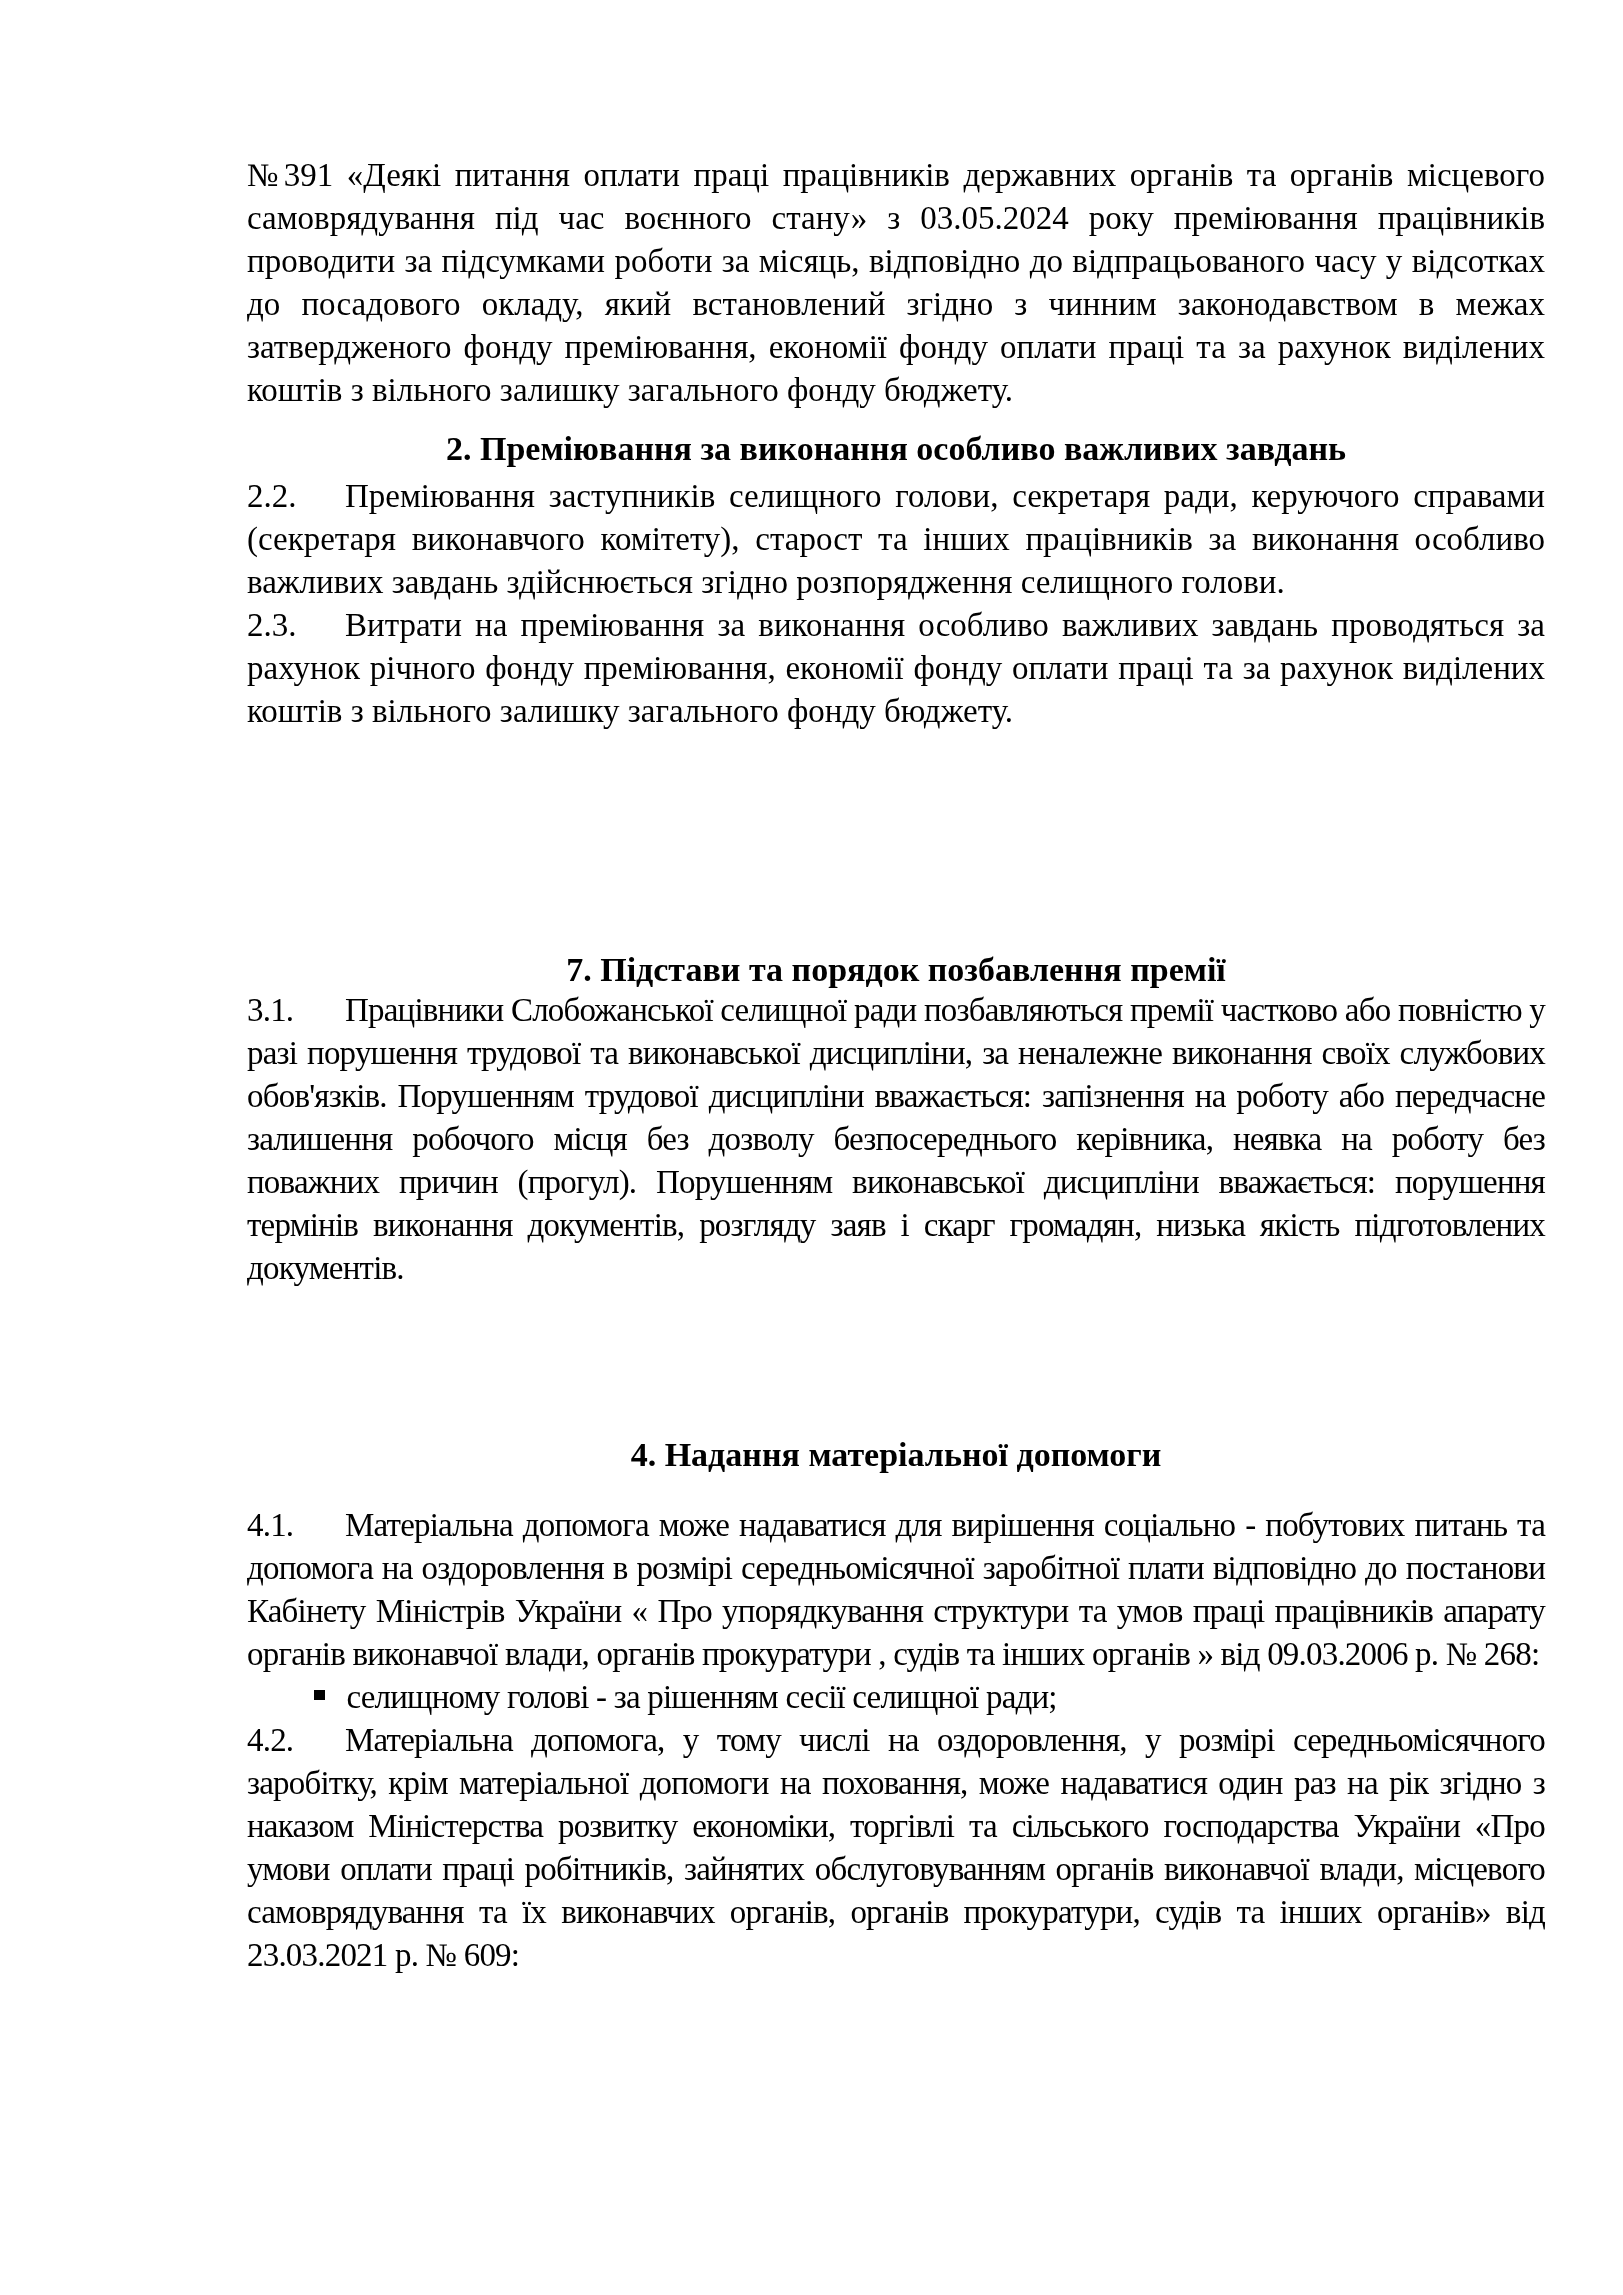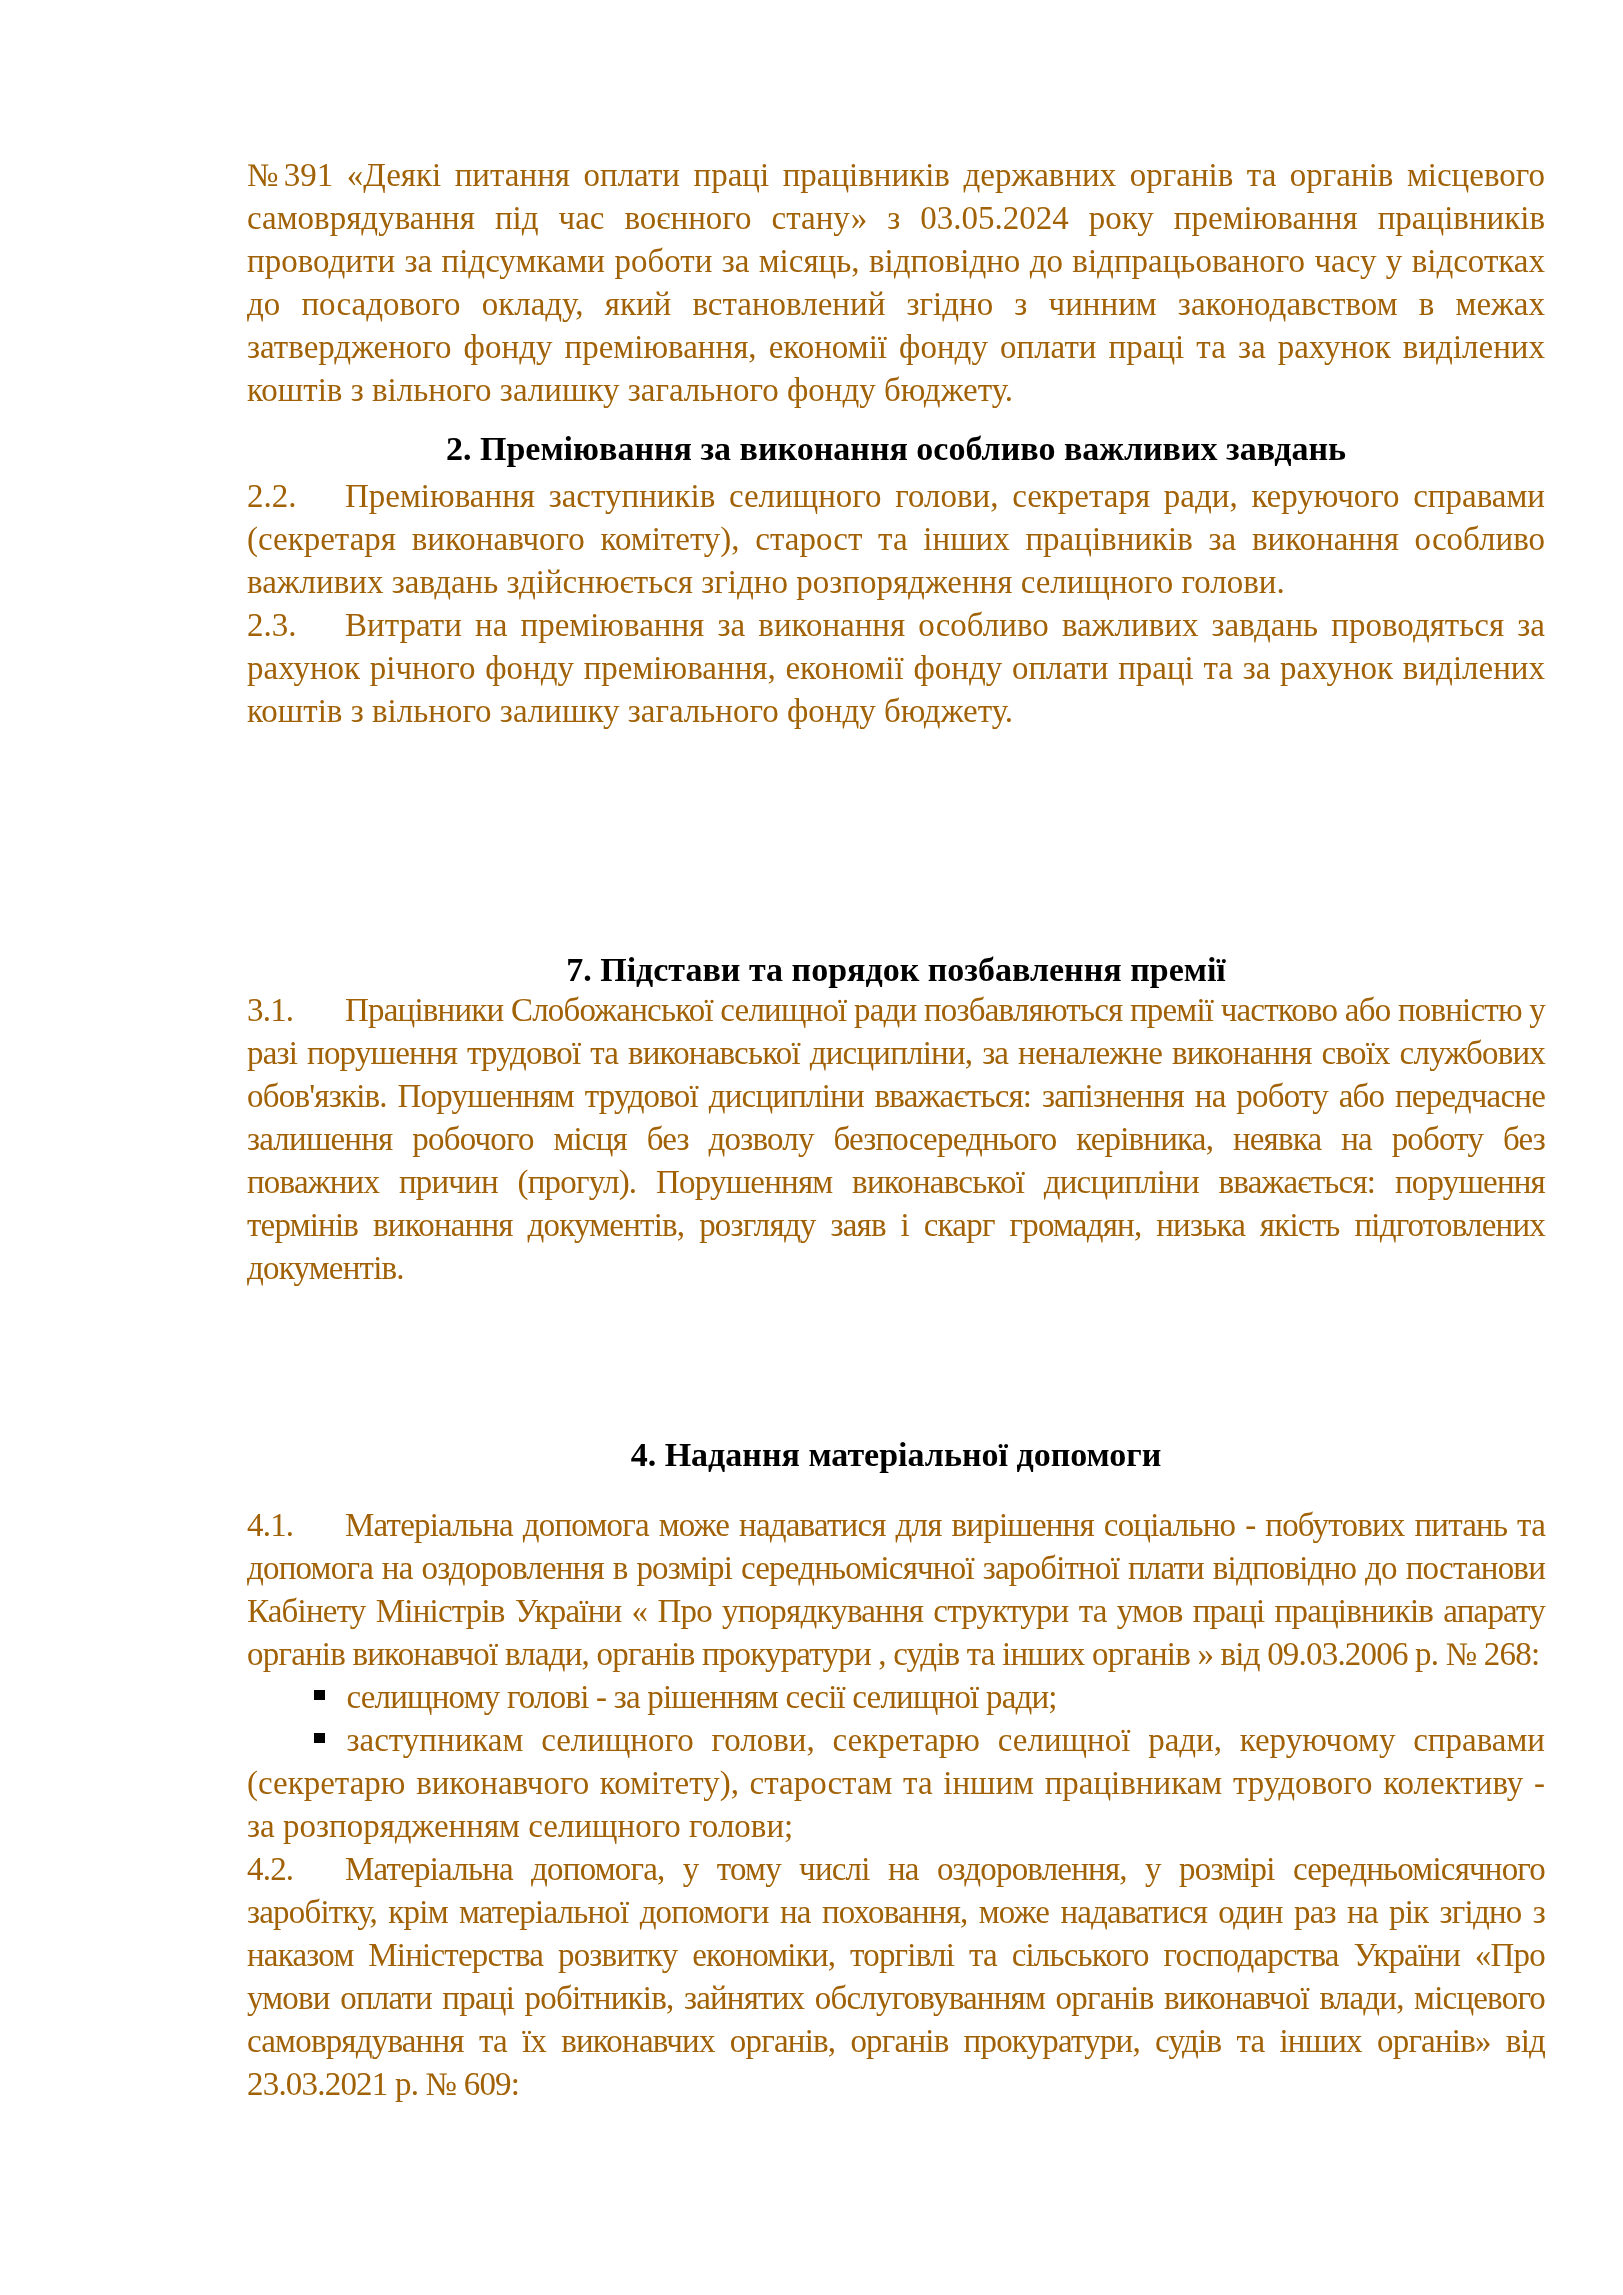--- a/index.html
+++ b/index.html
@@ -1,21 +1,21 @@
 <!DOCTYPE html>
 <html style="font-size:10.5px"><head>
 <meta charset="utf-8">
 <style>
   html, body { margin: 0; padding: 0; background: #ffffff; }
   body { width: 1623px; height: 2295px; position: relative; overflow: hidden; }
   .page { position: absolute; left: 0; top: 0; width: 1623px; height: 2295px; background: #fff; }
   .col {
     position: absolute; left: 247px; width: 1298px;
     font-family: "Liberation Serif", "DejaVu Serif", serif;
-    font-size: 33px; line-height: 43px; color: #a16207;
+    font-size: 33px; line-height: 43px; color: #000000;
   }
   .para { text-align: justify; text-align-last: left; margin: 0; }
   .para.compact { letter-spacing: -0.8px; }
   .heading {
     position: absolute; left: 247px; width: 1298px; text-align: center;
     font-family: Liberation Serif, serif;
     font-weight: bold; font-size: 34px; line-height: 43px; color: #000;
   }
   .num { display: inline-block; width: 98px; }
   .bullet-sq { display: inline-block; width: 10.5px; height: 10.5px; background: #000; margin-right: 22px; vertical-align: 7.9px; }
@@ -40,18 +40,17 @@
 
   <div class="col" style="top:989px;">
     <p class="para compact"><span class="num">3.1.</span><span>Працівники Слобожанської селищної ради позбавляються премії частково або повністю у разі порушення трудової та виконавської дисципліни, за неналежне виконання своїх службових обов'язків. Порушенням трудової дисципліни вважається: запізнення на роботу або передчасне залишення робочого місця без дозволу безпосереднього керівника, неявка на роботу без поважних причин (прогул). Порушенням виконавської дисципліни вважається: порушення термінів виконання документів, розгляду заяв і скарг громадян, низька якість підготовлених документів.</span></p>
   </div>
 
   <div class="heading" style="top:1433px;">4. Надання матеріальної допомоги</div>
 
   <div class="col" style="top:1476px;margin-top:28px;">
     <p class="para compact"><span class="num">4.1.</span><span>Матеріальна допомога може надаватися для вирішення соціально - побутових питань та допомога на оздоровлення в розмірі середньомісячної заробітної плати відповідно до постанови Кабінету Міністрів України « Про упорядкування структури та умов праці працівників апарату органів виконавчої влади, органів прокуратури , судів та інших органів » від 09.03.2006 р. № 268:</span></p>
     <p class="para compact" style="padding-left:67px;"><span class="bullet-sq"></span><span>селищному голові - за рішенням сесії селищної ради;</span></p>
-    <p class="para" style="text-indent:67px;"><span class="bullet-sq"></span><span>заступникам селищного голови, секретарю селищної ради, керуючому справами (секретарю виконавчого комітету), старостам та іншим працівникам трудового колективу - за розпорядженням селищного голови;</span></p>
     <p class="para compact"><span class="num">4.2.</span><span>Матеріальна допомога, у тому числі на оздоровлення,  у розмірі середньомісячного заробітку, крім матеріальної допомоги на поховання, може надаватися один раз на рік згідно з наказом Міністерства розвитку економіки, торгівлі та сільського господарства України «Про умови оплати праці робітників, зайнятих обслуговуванням органів виконавчої влади, місцевого самоврядування та їх виконавчих органів, органів прокуратури, судів та інших органів» від 23.03.2021 р. № 609:</span></p>
   </div>
 
 </div>
 
 
 </body></html>

